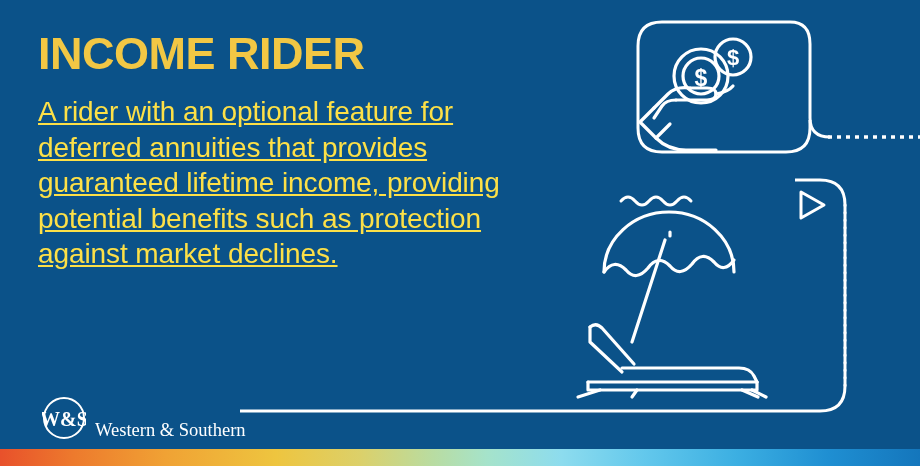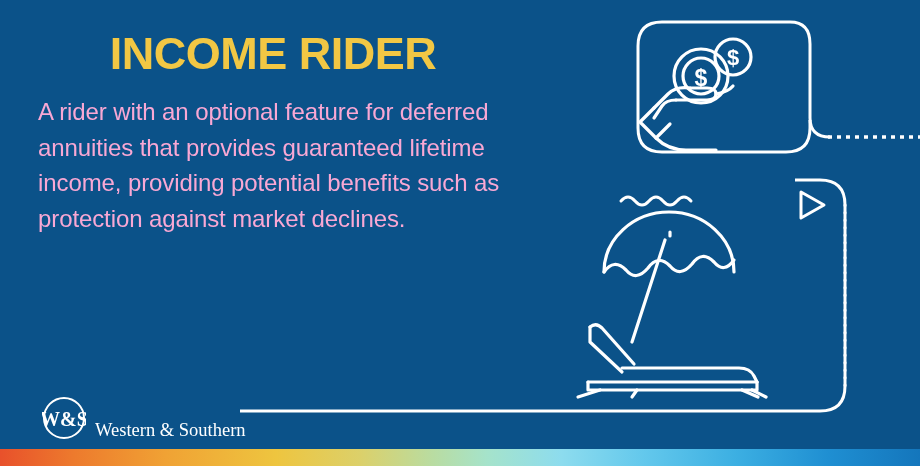--- a/index.html
+++ b/index.html
@@ -41,30 +41,30 @@
   }
   #title {
     font-family: "Liberation Sans", sans-serif;
     font-size: 45px;
     line-height: 52px;
     font-weight: bold;
     letter-spacing: -0.5px;
     color: #f2c744;
     margin: 0 0 14px 0;
     white-space: nowrap;
-    text-align: center;
   }
   #body-copy {
     font-family: "Liberation Sans", sans-serif;
-    font-size: 24px;
+    font-size: 28px;
     line-height: 35.5px;
     font-weight: 400;
-    color: #f9a8d4;
+    color: #fde047;
     margin: 0;
     letter-spacing: -0.1px;
+    text-decoration: underline;
   }
 
   
   #logo {
     position: absolute;
     left: 42px;
     top: 396px;
     display: flex;
     align-items: flex-end;
   }

